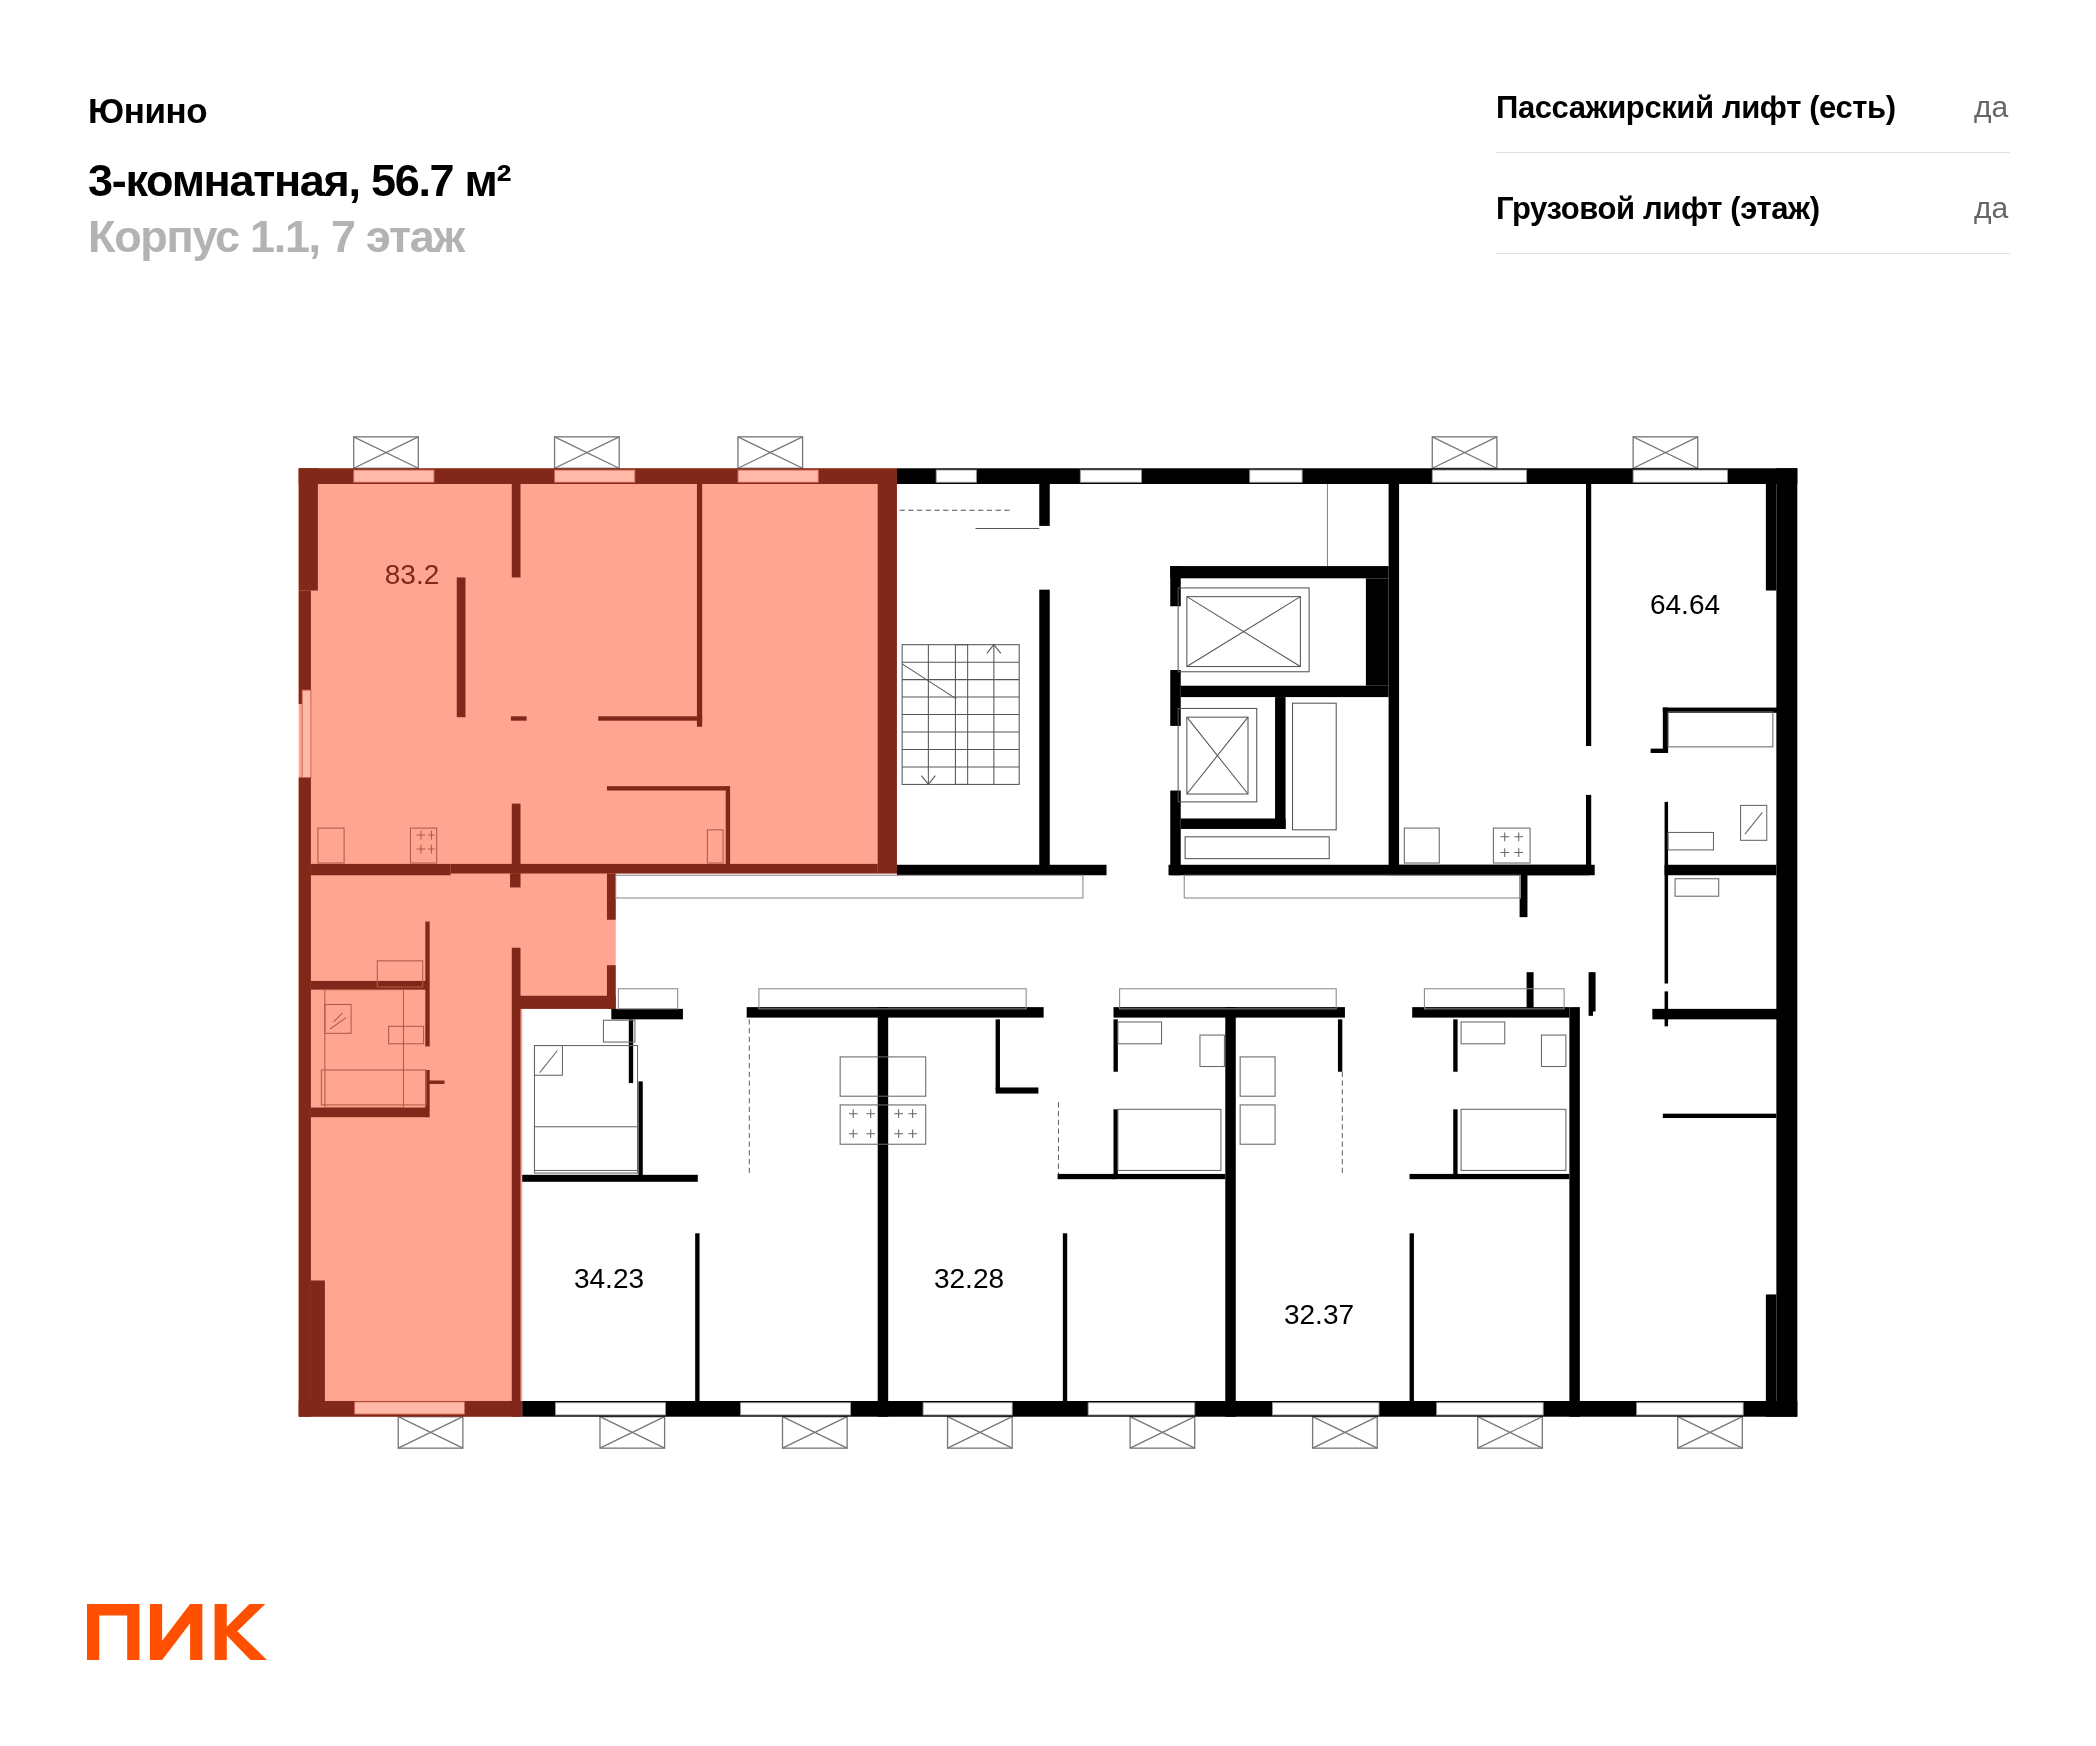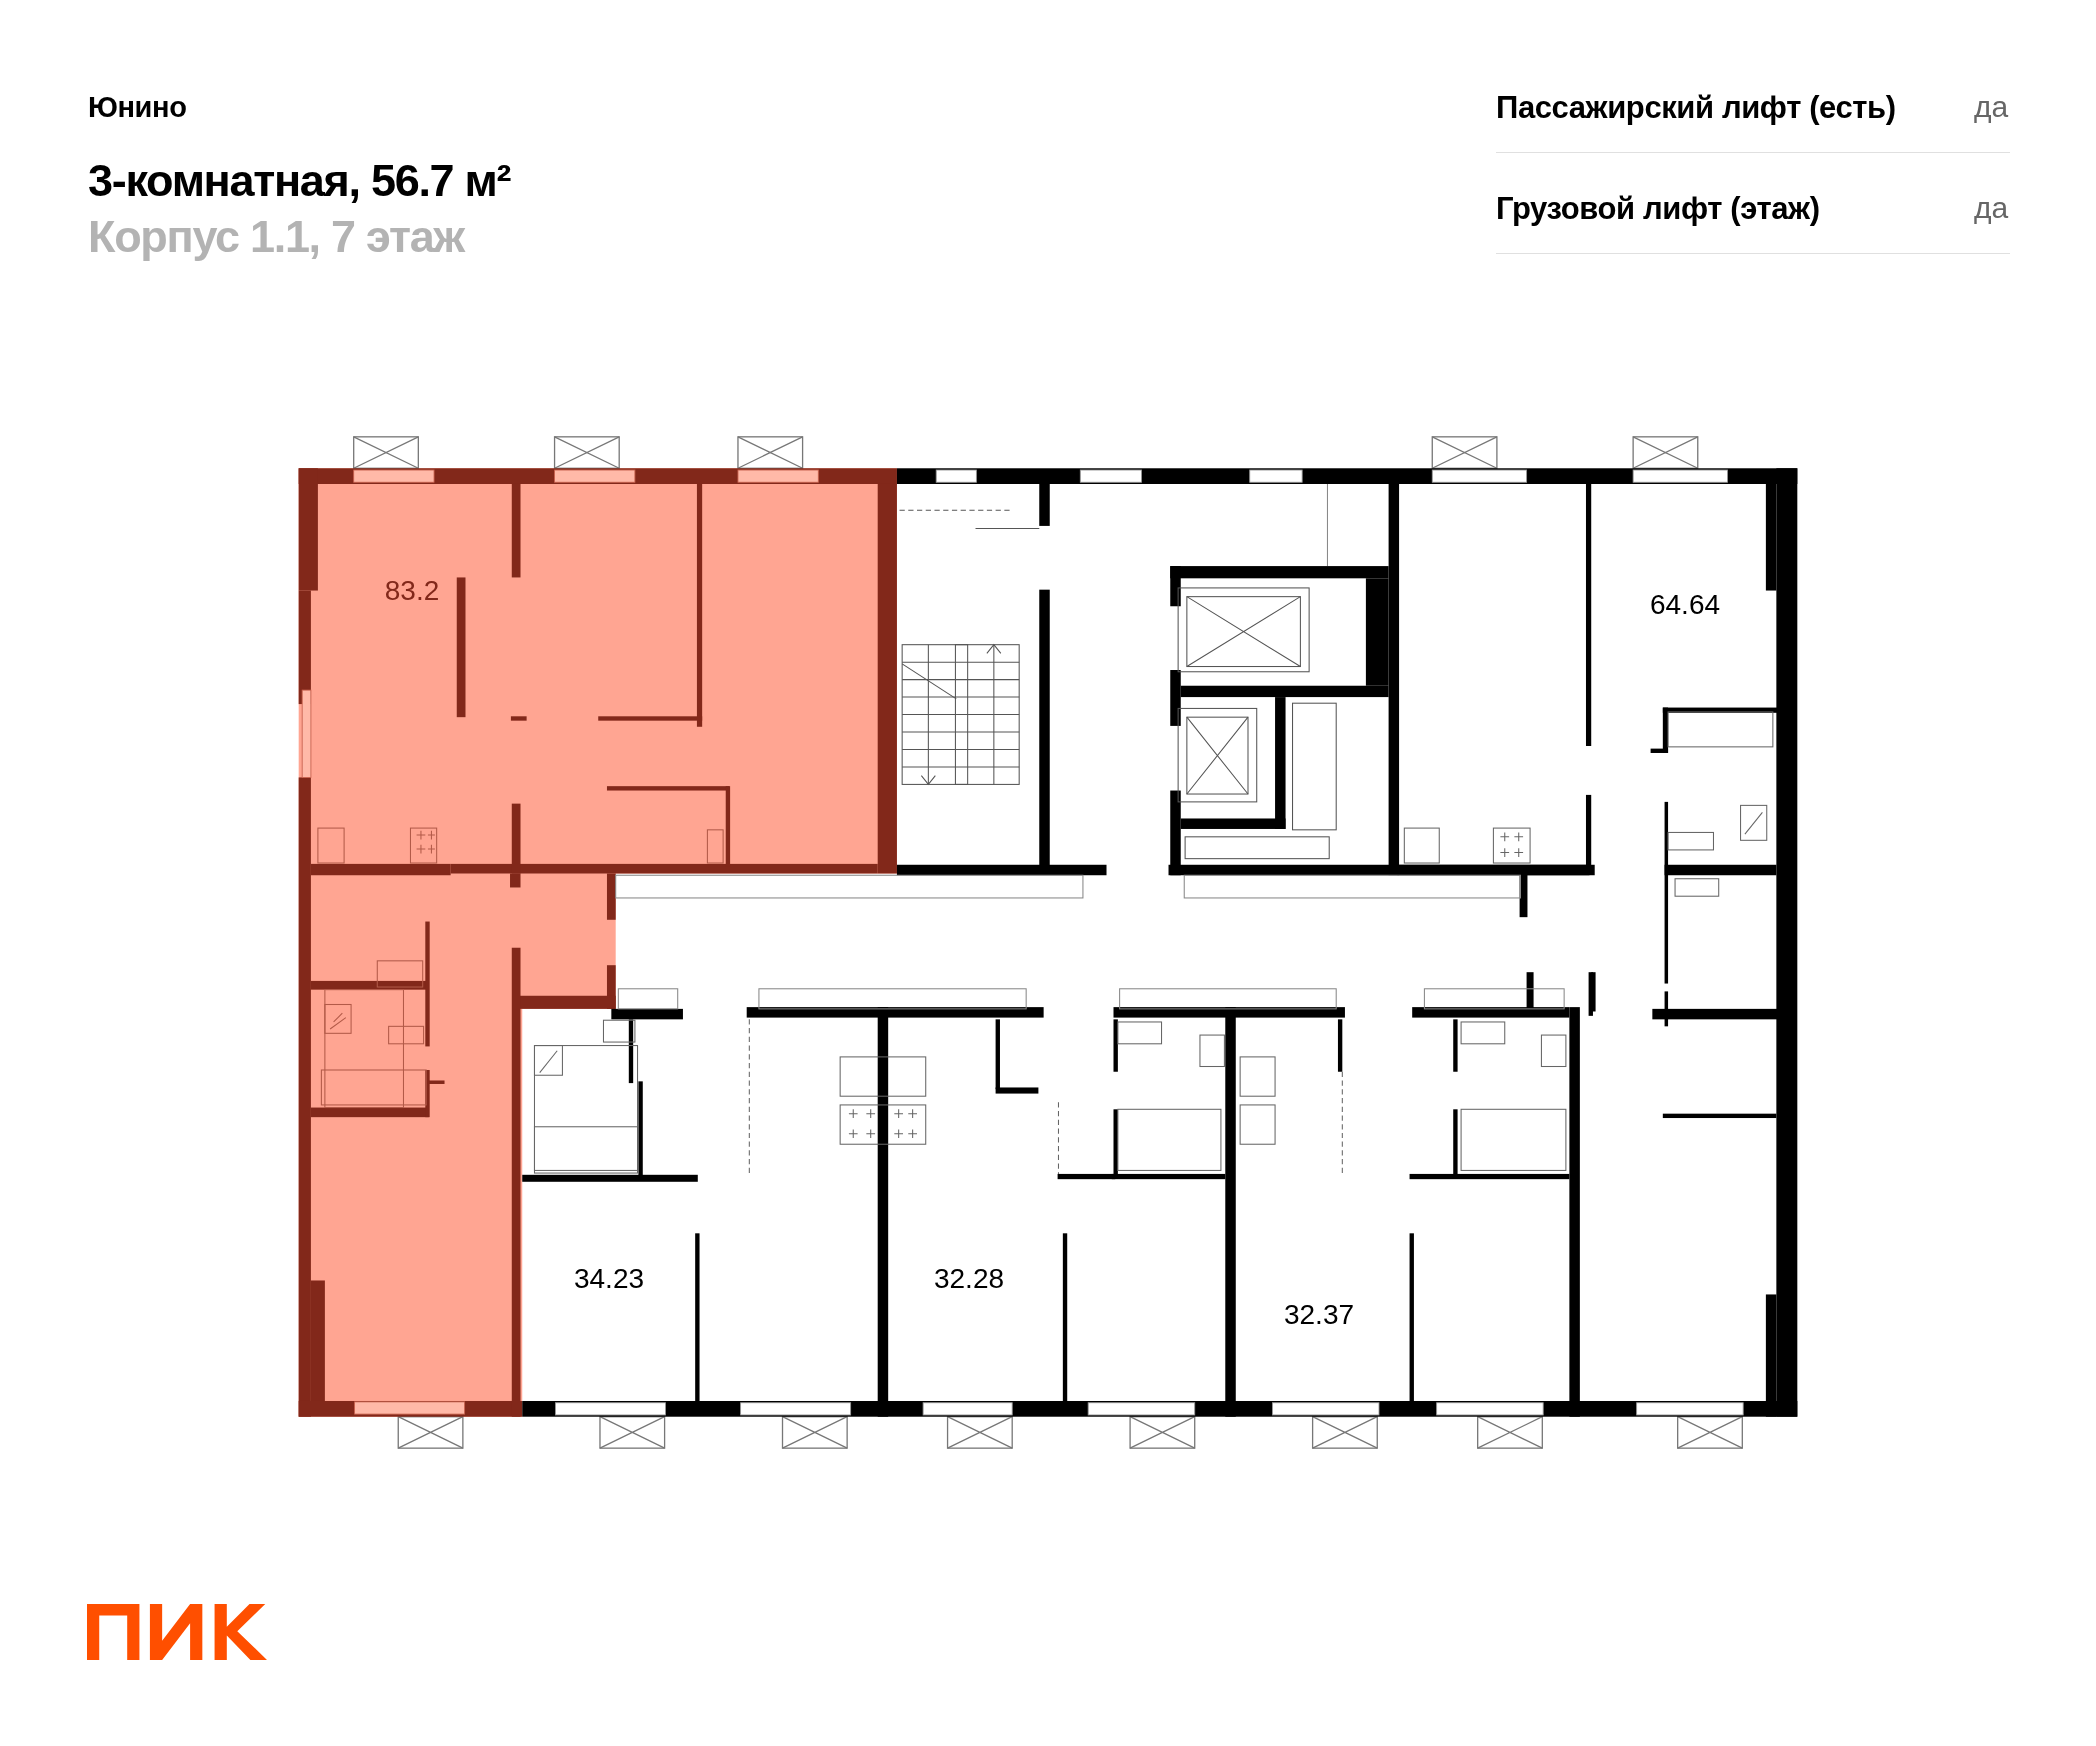--- a/index.html
+++ b/index.html
@@ -1,17 +1,17 @@
 <!DOCTYPE html>
 <html style="font-size:14px"><head>
 <meta charset="utf-8">
 <style>
   html, body { margin:0; padding:0; background:#ffffff; }
   body { width:2096px; height:1747px; position:relative; overflow:hidden; font-family:"Liberation Sans", "DejaVu Sans", sans-serif; color:#000; }
-  .complex { position:absolute; left:88px; top:91px; font-size:29px; font-weight:700; letter-spacing:-0.4px; }
+  .complex { position:absolute; left:88px; top:91px; font-size:35px; font-weight:700; letter-spacing:-0.4px; }
   .title { position:absolute; left:88px; top:155px; font-size:45px; font-weight:700; letter-spacing:-1.3px; white-space:nowrap; }
   .subtitle { position:absolute; left:88px; top:211px; font-size:45px; font-weight:700; letter-spacing:-1.3px; color:#b3b3b3; white-space:nowrap; }
   .features { position:absolute; left:1496px; top:52px; width:514px; }
   .feature-row { position:relative; height:100px; border-bottom:1.7px solid #e0e0e0; }
   .feature-label { position:absolute; left:0; top:38px; font-size:31px; font-weight:700; letter-spacing:-0.4px; white-space:nowrap; }
   .feature-value { position:absolute; right:1.7px; top:38px; font-size:30px; color:#666;margin-left:12px; }
   .plan { position:absolute; left:0; top:0; width:2096px; height:1747px; }
   .room-label { position:absolute; font-size:28px; font-family:"Liberation Sans", sans-serif; transform:translate(-50%,-50%); white-space:nowrap; }
   .room-label.sel { color:#82281a; }
   .logo { position:absolute; left:87px; top:1604px; width:180px; height:56px; }
@@ -293,21 +293,21 @@
     <rect x="1420" y="1265" width="40" height="45"></rect>
     <rect x="1673" y="1170" width="50" height="25"></rect>
     <rect x="1765" y="1185" width="28" height="36"></rect>
     <rect x="1673" y="1270" width="120" height="70"></rect>
     <path d="M858 1167 V1343" stroke-dasharray="6 4"></path>
     <path d="M1212 1262 V1344" stroke-dasharray="6 4"></path>
     <path d="M1537 1227 V1344" stroke-dasharray="6 4"></path>
   </g>
 </svg>
 
-<div class="room-label sel" style="left:412px; top:591px;">83.2</div>
+<div class="room-label sel" style="left:412px; top:575px;">83.2</div>
 <div class="room-label" style="left:1685px; top:605px;">64.64</div>
 <div class="room-label" style="left:609px; top:1279px;">34.23</div>
 <div class="room-label" style="left:969px; top:1279px;">32.28</div>
 <div class="room-label" style="left:1319px; top:1279px;margin-top:36px;">32.37</div>
 
 <svg class="logo" viewBox="0 0 206 64" xmlns="http://www.w3.org/2000/svg">
   <g fill="#ff4f00">
     <path d="M0 0 H60 V64 H46 V13 H14 V64 H0 Z"></path>
     <path d="M72 0 H86 V42 L118 0 H132 V64 H118 V22 L86 64 H72 Z"></path>
     <path d="M146 0 H160 V26 L186 0 H204 L172 31 L206 64 H187 L160 36 V64 H146 Z"></path>

